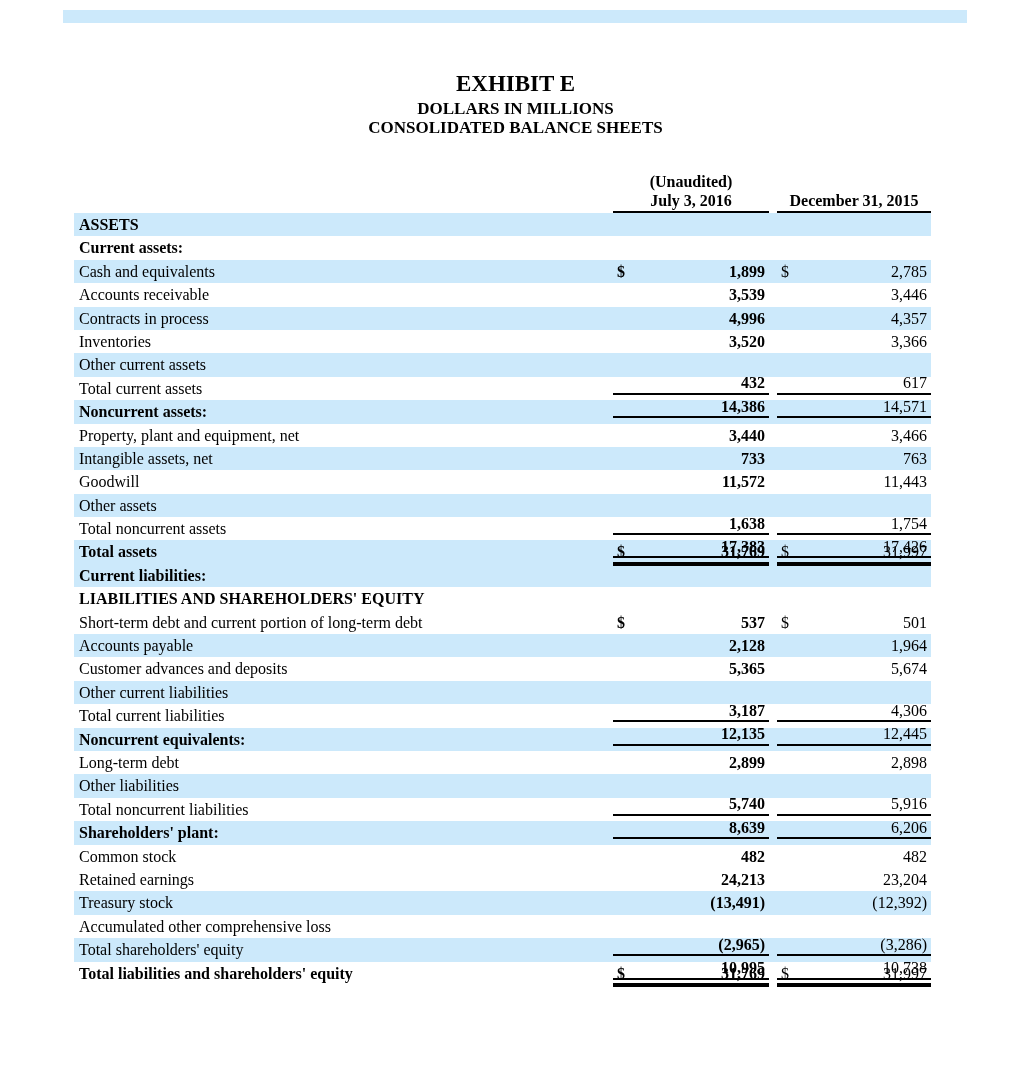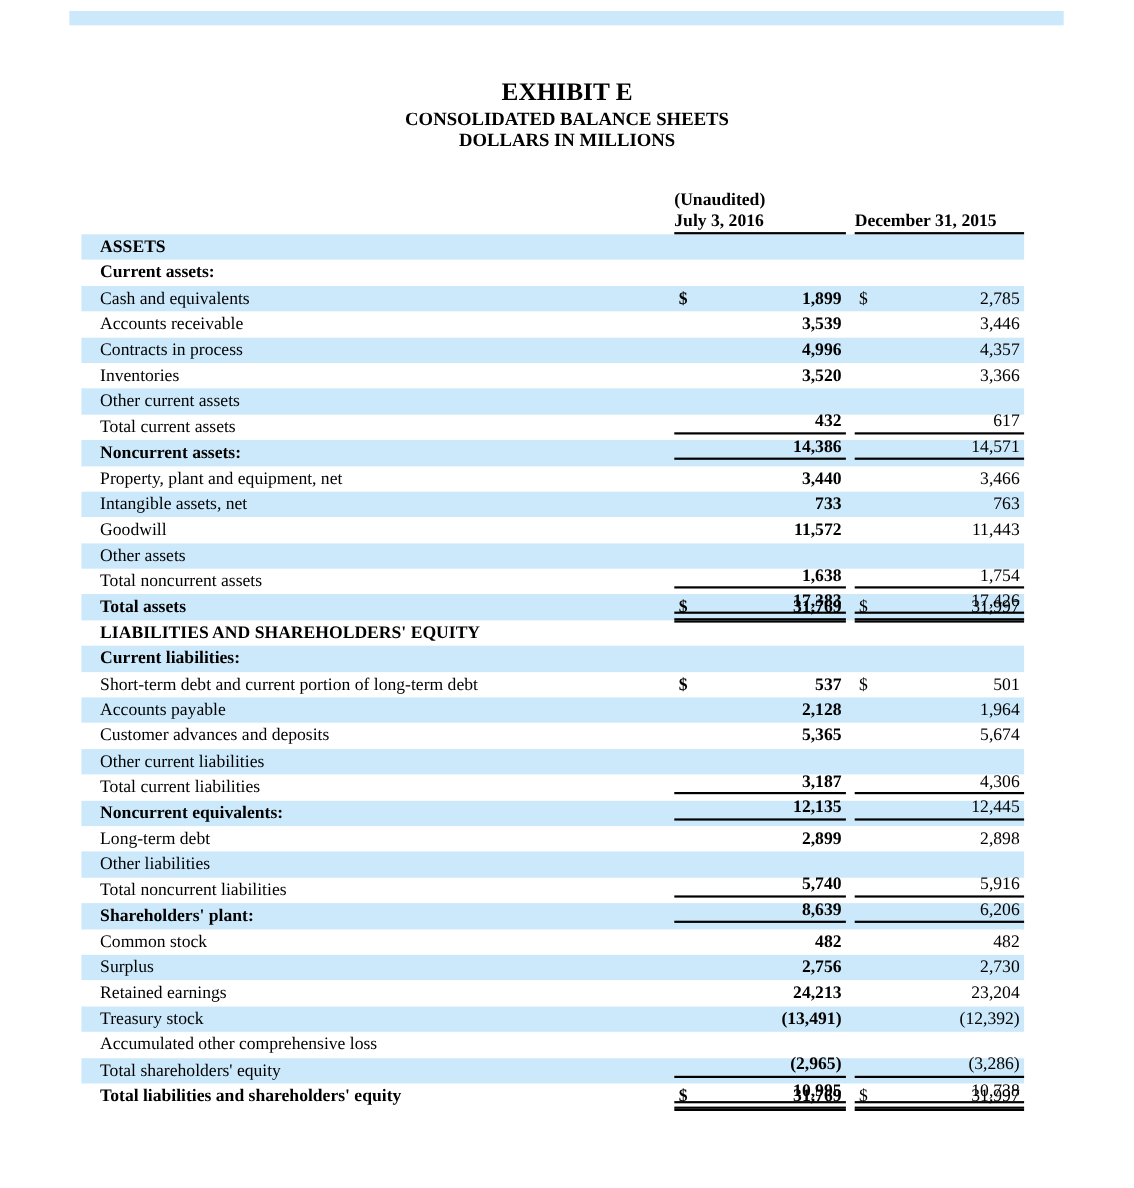--- a/index.html
+++ b/index.html
@@ -18,31 +18,31 @@
     text-align:center; font-weight:bold; font-size:17px; line-height:19px;
   }
   .sheet { position:absolute; left:74px; top:172px; width:857px; }
 
   
   .hdr { display:flex; height:41px; font-size:16px; }
   .hdr-label { flex:1; }
   .hdr-col {
     box-sizing:border-box; border-bottom:2px solid #000;
     display:flex; flex-direction:column; justify-content:flex-end;
-    padding-bottom:1px;
+    text-align:center; padding-bottom:1px;
   }
   .hdr-c1 { width:156px; font-weight:bold; line-height:19px; }
   .hdr-c2 { width:154px; line-height:19px;font-weight:bold; }
   .hdr-gap { width:8px; }
 
   
   .row { display:flex; height:23.4px; line-height:23.4px; font-size:16px; }
   .row.shade { background:var(--stripe); }
   .row.bold .lbl { font-weight:bold; }
-  .lbl { flex:1; padding-left:17px; white-space:nowrap; overflow:hidden; }
+  .lbl { flex:1; padding-left:5px; white-space:nowrap; overflow:hidden; }
   .col { box-sizing:border-box; display:flex; height:100%; }
   .c1 { width:156px; }
   .c2 { width:154px; }
   .gap { width:8px; }
   .ds { width:22px; padding-left:4px; }
   .c1 .ds, .c1 .amt { font-weight:bold; }
   .amt { flex:1; text-align:right; padding-right:4px; }
   .col.u1 { border-bottom:2px solid #000;margin-top:18px; }
   .col.u2 { border-bottom:2px solid #000; position:relative; }
   .col.u2::after {
@@ -51,22 +51,22 @@
   }
 </style>
 </head>
 <body style="--stripe: #cce9fb;">
 
 <div class="topbar" style="background: rgb(204, 233, 251);"></div>
 
 <div class="title-exhibit">EXHIBIT E</div>
 
 <div class="title-main">
+  <div>DOLLARS IN MILLIONS</div>
   <div>CONSOLIDATED BALANCE SHEETS</div>
-  <div>DOLLARS IN MILLIONS</div>
 </div>
 
 <div class="sheet">
   <div class="hdr">
     <div class="hdr-label"></div>
     <div class="hdr-col hdr-c1">
       <div>(Unaudited)</div>
       <div>July 3, 2016</div>
     </div>
     <div class="hdr-gap"></div>
@@ -248,44 +248,44 @@
         <div class="col c1 u2">
           <div class="ds">$</div>
           <div class="amt">31,769</div>
         </div>
         <div class="gap"></div>
         <div class="col c2 u2">
           <div class="ds">$</div>
           <div class="amt">31,997</div>
         </div>
       </div>
+      <div class="row shade bold">
+        <div class="lbl">Current liabilities:</div>
+        <div class="col c1">
+          <div class="ds"></div>
+          <div class="amt"></div>
+        </div>
+        <div class="gap"></div>
+        <div class="col c2">
+          <div class="ds"></div>
+          <div class="amt"></div>
+        </div>
+      </div>
       <div class="row bold">
         <div class="lbl">LIABILITIES AND SHAREHOLDERS' EQUITY</div>
         <div class="col c1">
           <div class="ds"></div>
           <div class="amt"></div>
         </div>
         <div class="gap"></div>
         <div class="col c2">
           <div class="ds"></div>
           <div class="amt"></div>
         </div>
       </div>
-      <div class="row shade bold">
-        <div class="lbl">Current liabilities:</div>
-        <div class="col c1">
-          <div class="ds"></div>
-          <div class="amt"></div>
-        </div>
-        <div class="gap"></div>
-        <div class="col c2">
-          <div class="ds"></div>
-          <div class="amt"></div>
-        </div>
-      </div>
       <div class="row">
         <div class="lbl">Short-term debt and current portion of long-term debt</div>
         <div class="col c1">
           <div class="ds">$</div>
           <div class="amt">537</div>
         </div>
         <div class="gap"></div>
         <div class="col c2">
           <div class="ds">$</div>
           <div class="amt">501</div>
@@ -402,32 +402,20 @@
       <div class="row">
         <div class="lbl">Common stock</div>
         <div class="col c1">
           <div class="ds"></div>
           <div class="amt">482</div>
         </div>
         <div class="gap"></div>
         <div class="col c2">
           <div class="ds"></div>
           <div class="amt">482</div>
-        </div>
-      </div>
-      <div class="row shade">
-        <div class="lbl">Surplus</div>
-        <div class="col c1">
-          <div class="ds"></div>
-          <div class="amt">2,756</div>
-        </div>
-        <div class="gap"></div>
-        <div class="col c2">
-          <div class="ds"></div>
-          <div class="amt">2,730</div>
         </div>
       </div>
       <div class="row">
         <div class="lbl">Retained earnings</div>
         <div class="col c1">
           <div class="ds"></div>
           <div class="amt">24,213</div>
         </div>
         <div class="gap"></div>
         <div class="col c2">

